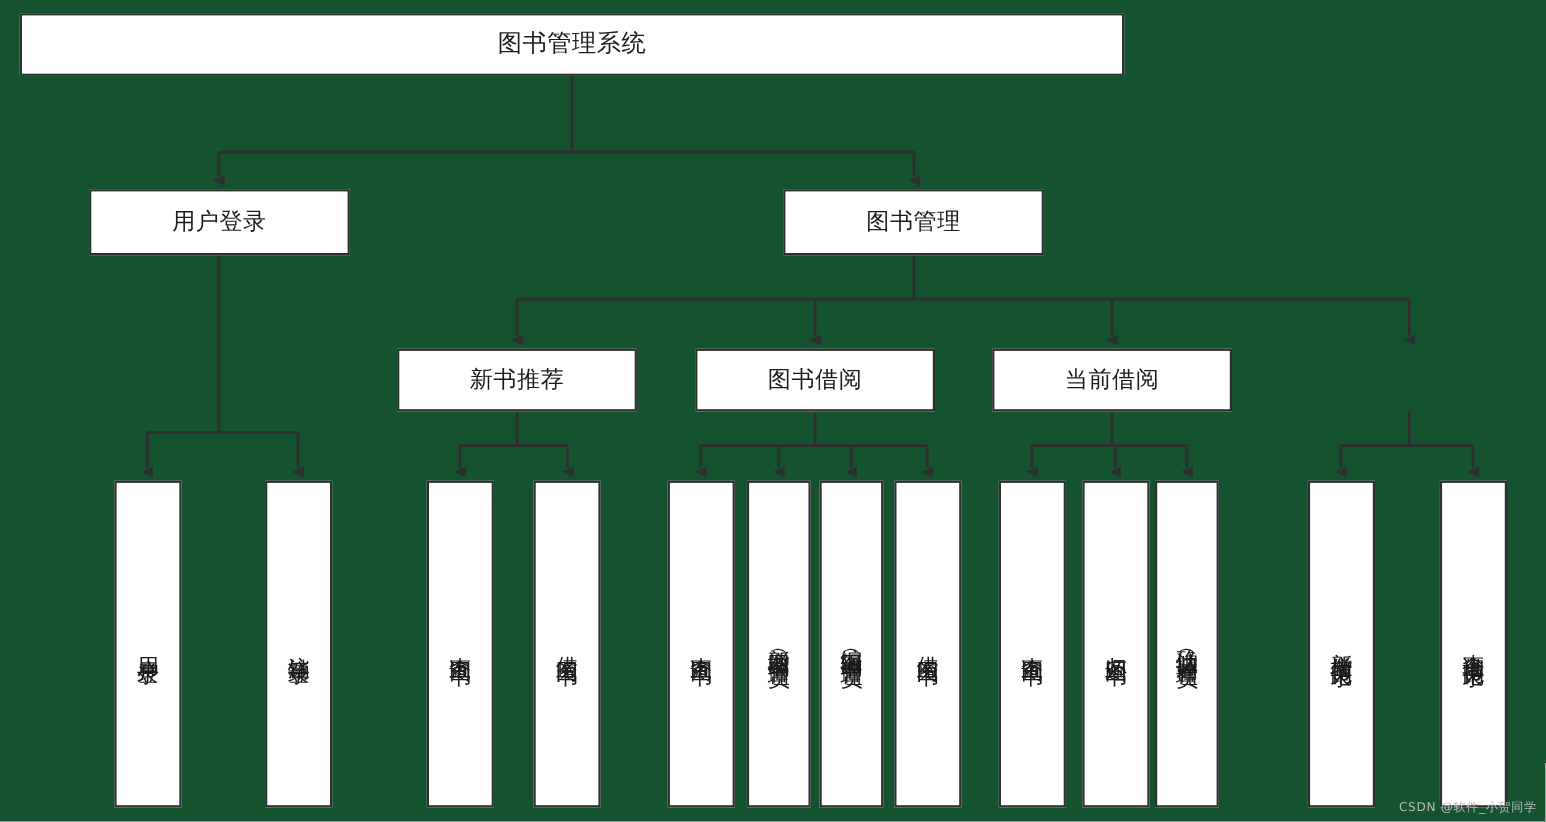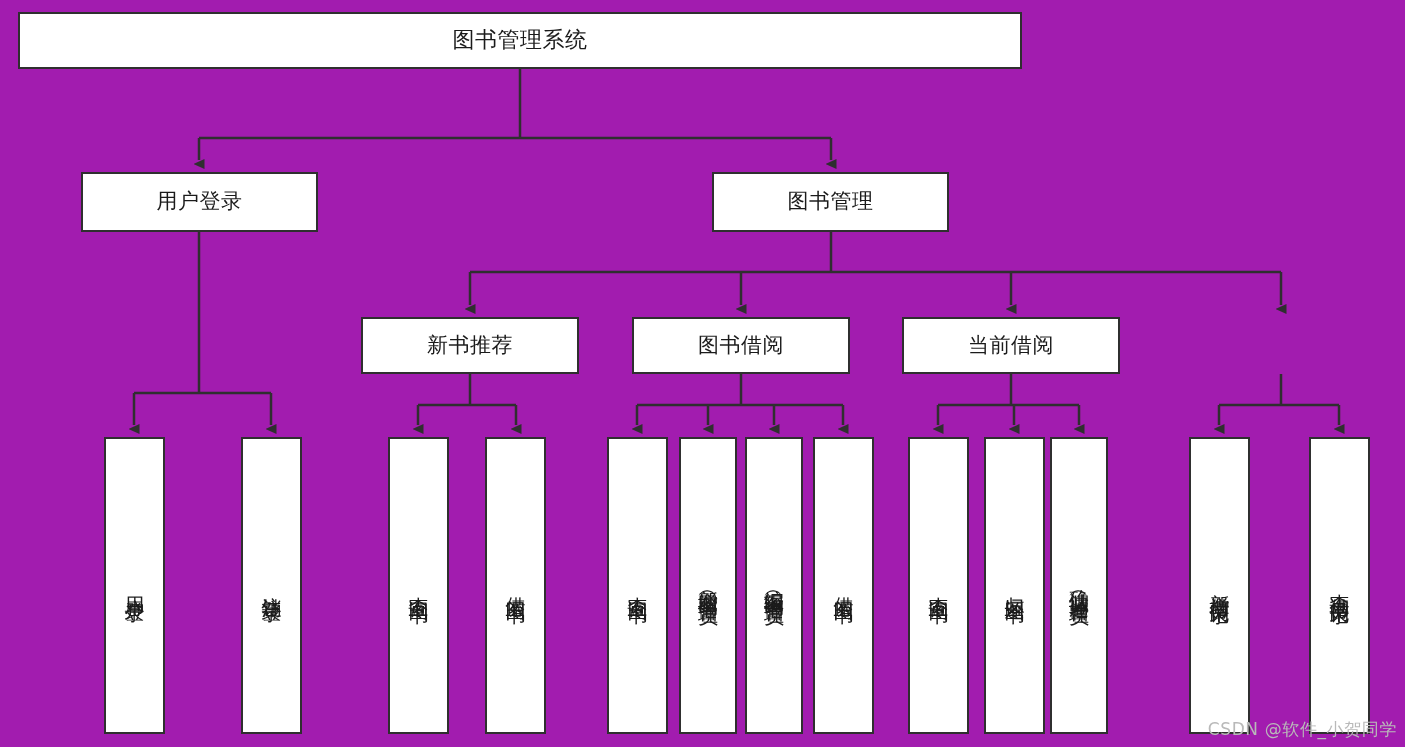--- a/index.html
+++ b/index.html
@@ -8,21 +8,21 @@
     padding: 0;
     background: #ffffff;
   }
   body {
     font-family: "DejaVu Sans", "Liberation Sans", sans-serif;
   }
   #diagram-canvas {
     position: relative;
     width: 1405px;
     height: 747px;
-    background: #a21caf;
+    background: #14532d;
     overflow: hidden;
   }
   #edge-layer {
     position: absolute;
     left: 0;
     top: 0;
     width: 1405px;
     height: 747px;
     pointer-events: none;
   }
@@ -60,21 +60,21 @@
     line-height: 1.05;
     letter-spacing: 2.5px;
     white-space: nowrap;
     max-height: 100%;
   }
   .node.root .node-label { font-size: 22px; }
   .watermark {
     position: absolute;
     right: 8px;
     bottom: 6px;
-    font-size: 17px;
+    font-size: 11px;
     color: #b9b9b9;
     letter-spacing: 0.6px;
     white-space: nowrap;
     user-select: none;
   }
 </style>
 </head>
 <body>
 
 <div id="diagram-canvas">

